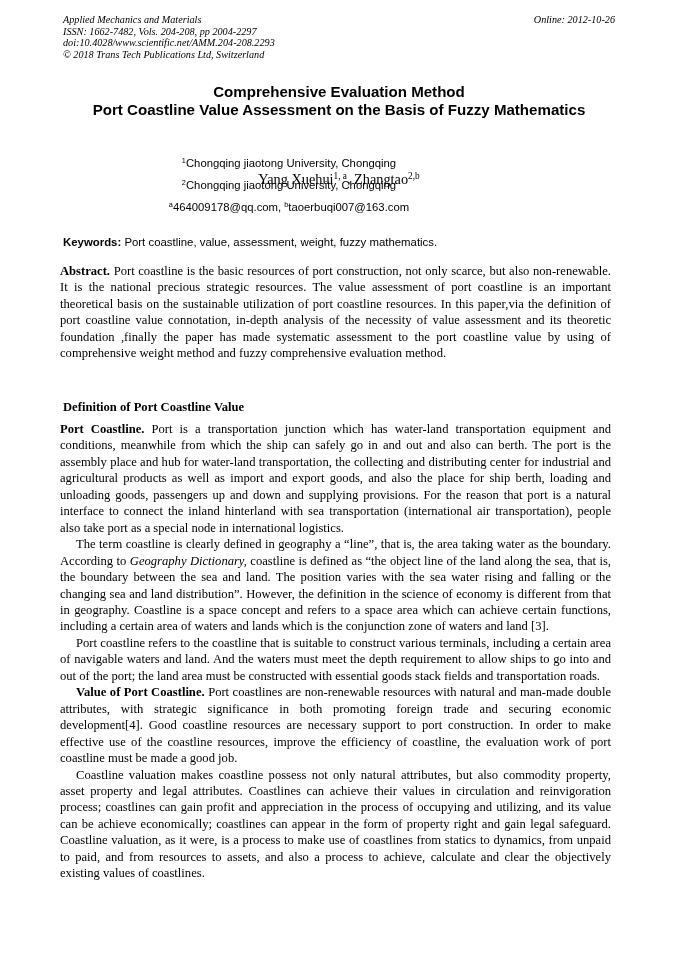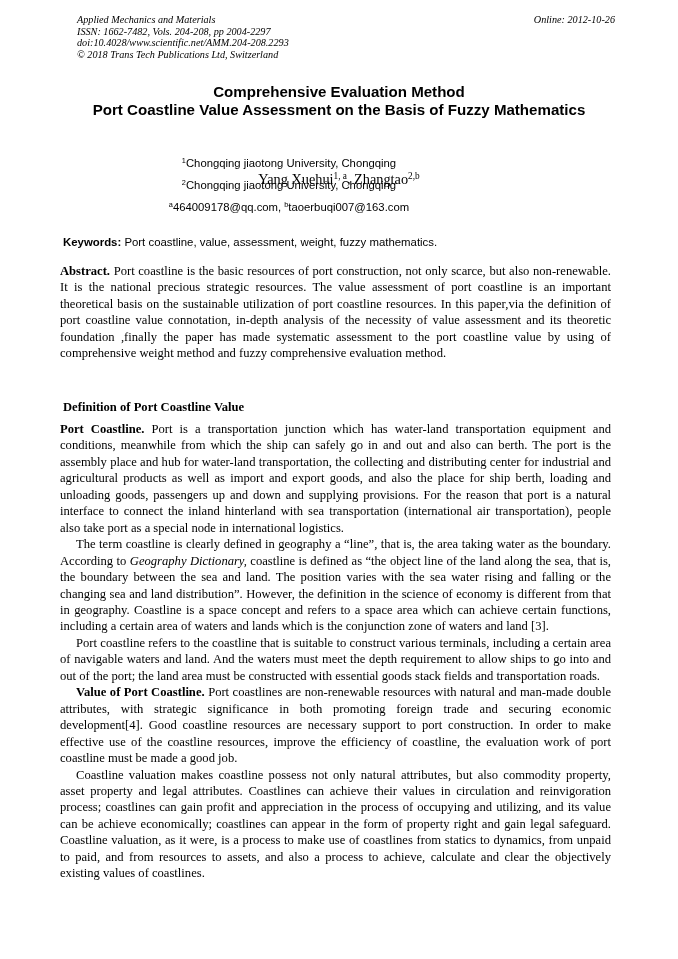--- a/index.html
+++ b/index.html
@@ -16,21 +16,21 @@
   }
   .page {
     position: absolute;
     left: 0; top: 0;
     width: 678px;
     height: 959px;
     background: #fff;
   }
   .header-left {
     position: absolute;
-    left: 77px;
+    left: 63px;
     top: 14px;
     font-family: "Liberation Serif", serif;
     font-style: italic;
     font-size: 10.2px;
     line-height: 11.6px;
   }
   .header-left div { white-space: nowrap; }
   .header-right {
     position: absolute;
     right: 63px;

